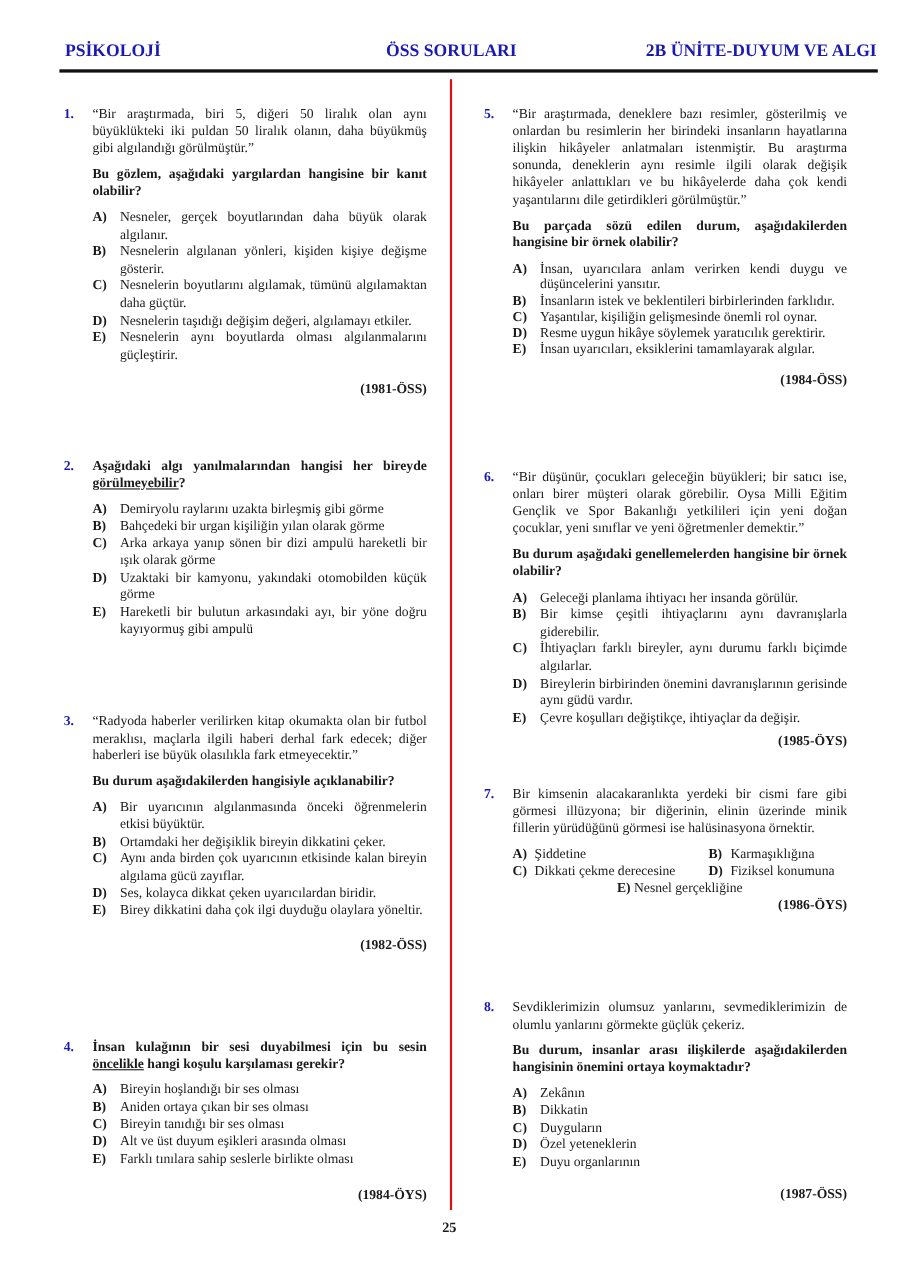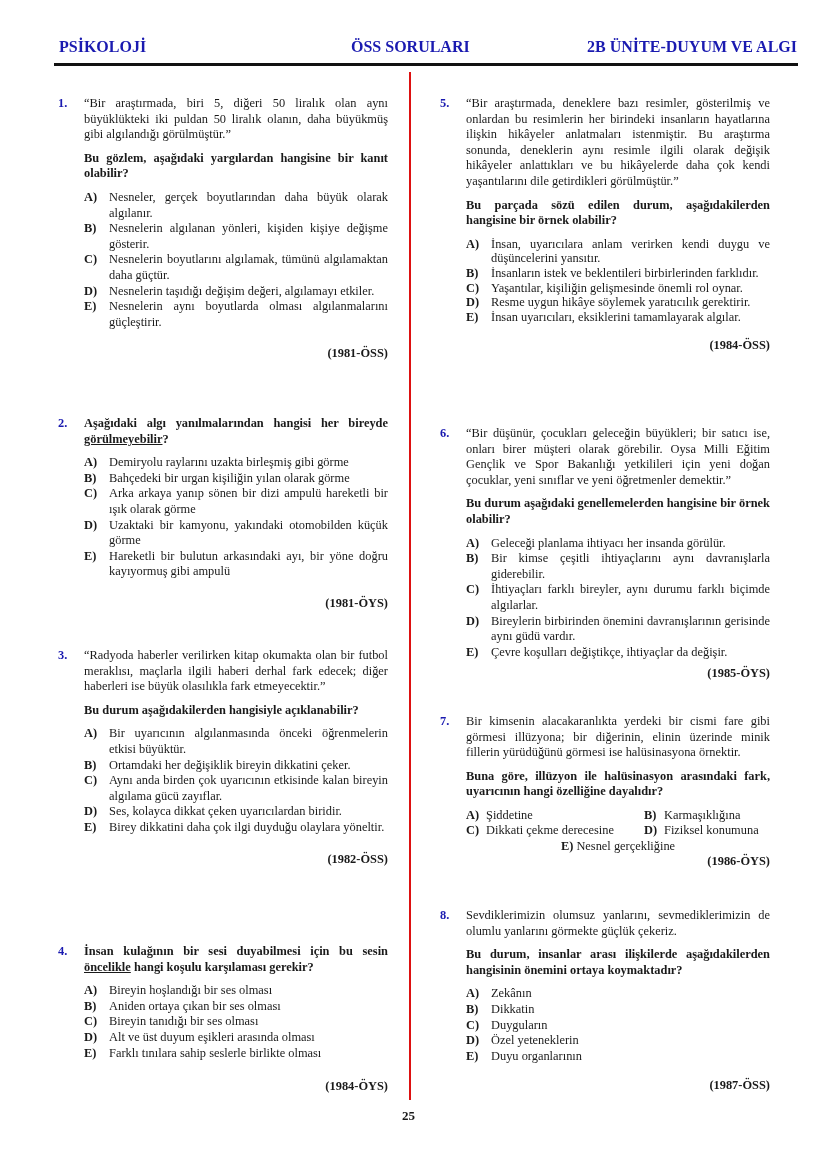--- a/index.html
+++ b/index.html
@@ -66,21 +66,20 @@
     <span class="q-num">2.</span>
     <div class="q-body">
       <div class="q-ask" style="margin-top:0"><span>Aşağıdaki algı yanılmalarından hangisi her bireyde </span><span class="u">görülmeyebilir</span><span>?</span></div>
       <div class="opts">
         <div class="opt"><span class="lbl">A)</span><span>Demiryolu raylarını uzakta birleşmiş gibi görme</span></div>
         <div class="opt"><span class="lbl">B)</span><span>Bahçedeki bir urgan kişiliğin yılan olarak görme</span></div>
         <div class="opt"><span class="lbl">C)</span><span>Arka arkaya yanıp sönen bir dizi ampulü hareketli bir ışık olarak görme</span></div>
         <div class="opt"><span class="lbl">D)</span><span>Uzaktaki bir kamyonu, yakındaki otomobilden küçük görme</span></div>
         <div class="opt"><span class="lbl">E)</span><span>Hareketli bir bulutun arkasındaki ayı, bir yöne doğru kayıyormuş gibi ampulü</span></div>
       </div>
-      <div class="src">(1981-ÖYS)</div>
     </div>
   </div>
 
   <div class="q" style="top:556px">
     <span class="q-num">3.</span>
     <div class="q-body">
       <div class="q-text">“Radyoda haberler verilirken kitap okumakta olan bir futbol meraklısı, maçlarla ilgili haberi derhal fark edecek; diğer haberleri ise büyük olasılıkla fark etmeyecektir.”</div>
       <div class="q-ask">Bu durum aşağıdakilerden hangisiyle açıklanabilir?</div>
       <div class="opts">
         <div class="opt"><span class="lbl">A)</span><span>Bir uyarıcının algılanmasında önceki öğrenmelerin etkisi büyüktür.</span></div>
@@ -140,21 +139,20 @@
         <div class="opt"><span class="lbl">E)</span><span>Çevre koşulları değiştikçe, ihtiyaçlar da değişir.</span></div>
       </div>
       <div class="src" style="margin-top:6px">(1985-ÖYS)</div>
     </div>
   </div>
 
   <div class="q" style="top:622px">
     <span class="q-num">7.</span>
     <div class="q-body">
       <div class="q-text">Bir kimsenin alacakaranlıkta yerdeki bir cismi fare gibi görmesi illüzyona; bir diğerinin, elinin üzerinde minik fillerin yürüdüğünü görmesi ise halüsinasyona örnektir.</div>
-      <div class="q-ask">Buna göre, illüzyon ile halüsinasyon arasındaki fark, uyarıcının hangi özelliğine dayalıdır?</div>
       <div class="opts grid2" style="line-height:15.4px">
         <div class="opt"><span class="lbl">A)</span><span>Şiddetine</span></div>
         <div class="opt"><span class="lbl">B)</span><span>Karmaşıklığına</span></div>
         <div class="opt"><span class="lbl">C)</span><span>Dikkati çekme derecesine</span></div>
         <div class="opt"><span class="lbl">D)</span><span>Fiziksel konumuna</span></div>
       </div>
       <div class="center-opt"><b>E)</b> <span>Nesnel gerçekliğine</span></div>
       <div class="src" style="margin-top:0">(1986-ÖYS)</div>
     </div>
   </div>

